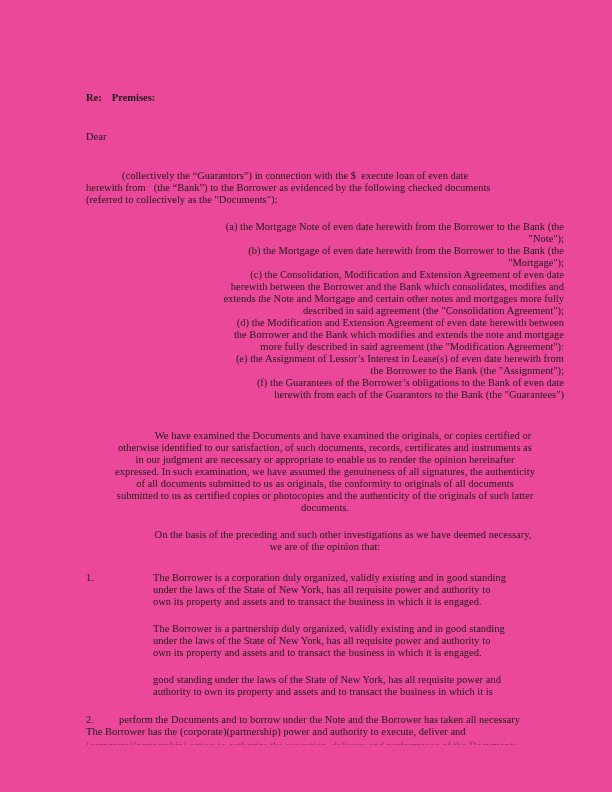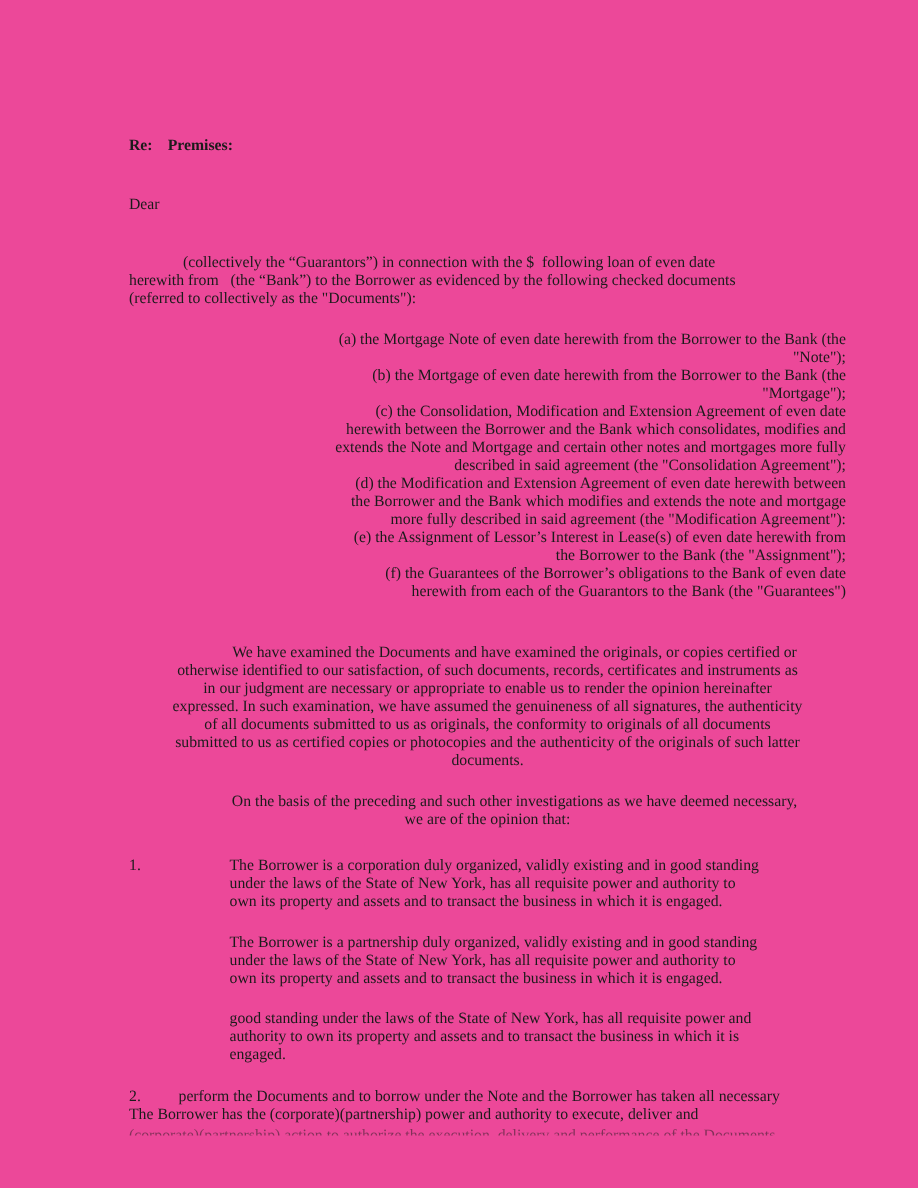--- a/index.html
+++ b/index.html
@@ -38,21 +38,21 @@
 <div class="page">
   <div class="content">
 
     <div class="bold">
       <span>Re:</span><span class="re-subject">Premises:</span>
     </div>
 
     <div class="salutation">Dear</div>
 
     <div class="intro indent-first">
-        <div class="line">(collectively the “Guarantors”) in connection with the $  following loan of even date</div>
+        <div class="line">(collectively the “Guarantors”) in connection with the $  execute loan of even date</div>
         <div class="line">herewith from   (the “Bank”) to the Borrower as evidenced by the following checked documents</div>
         <div class="line">(referred to collectively as the "Documents"):</div>
       </div>
 
     <div class="doc-list">
       <div class="hang">
           <div class="line">(a) the Mortgage Note of even date herewith from the Borrower to the Bank (the</div>
           <div class="line">"Note");</div>
         </div>
       <div class="hang">
@@ -106,21 +106,20 @@
 
     <div class="sub-para">
         <div class="line">The Borrower is a partnership duly organized, validly existing and in good standing</div>
         <div class="line">under the laws of the State of New York, has all requisite power and authority to</div>
         <div class="line">own its property and assets and to transact the business in which it is engaged.</div>
       </div>
 
     <div class="sub-para">
         <div class="line">good standing under the laws of the State of New York, has all requisite power and</div>
         <div class="line">authority to own its property and assets and to transact the business in which it is</div>
-        <div class="line">engaged.</div>
       </div>
 
     <div class="opinion2">
       <span class="num">2.</span>
       <div>
           <div class="line">perform the Documents and to borrow under the Note and the Borrower has taken all necessary</div>
           <div class="line">The Borrower has the (corporate)(partnership) power and authority to execute, deliver and</div>
         </div>
     </div>
 

